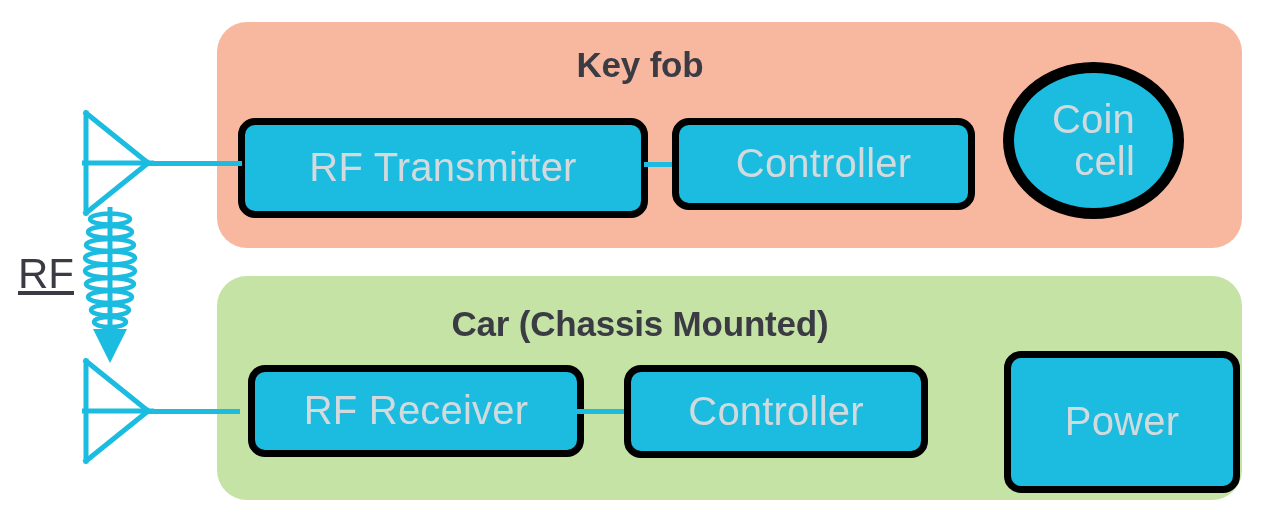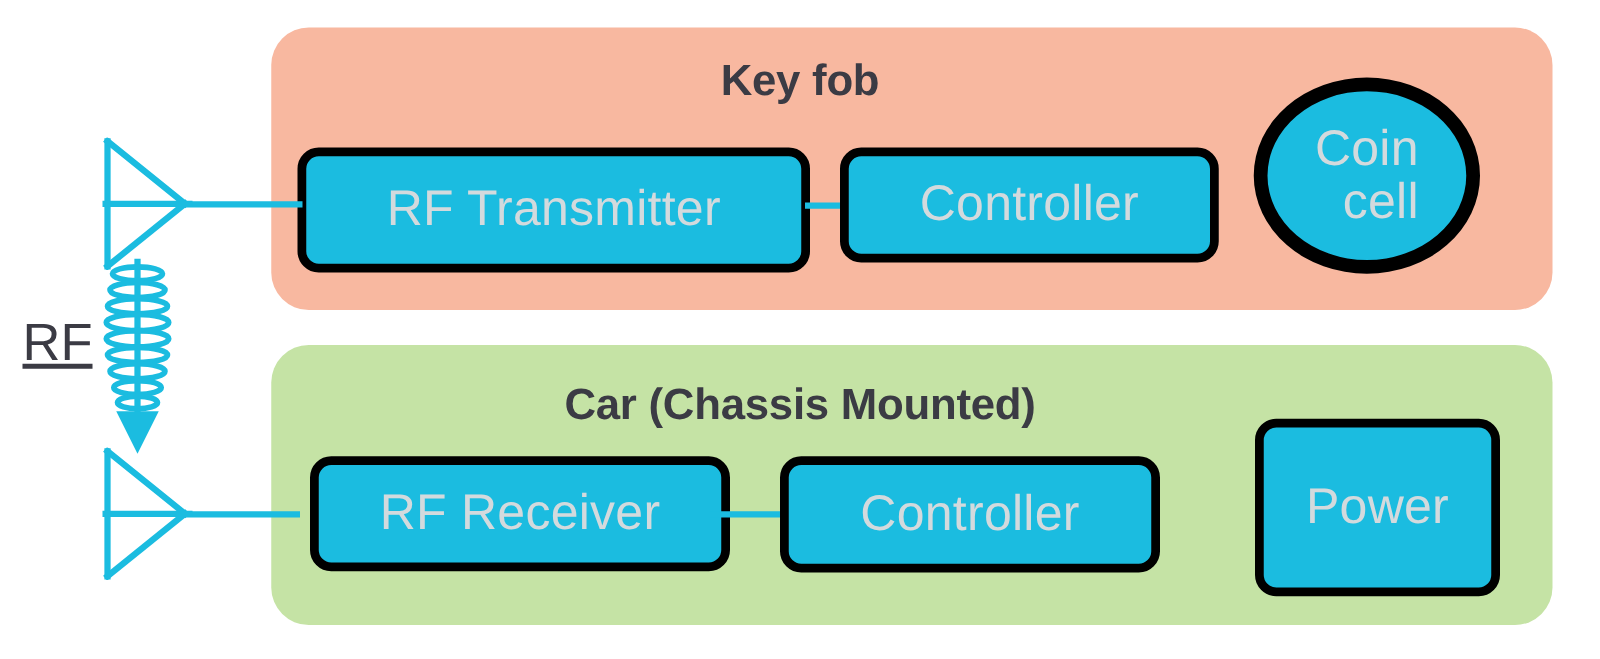--- a/index.html
+++ b/index.html
@@ -64,21 +64,21 @@
     border-radius: 50%;
     border-width: 11px;
   }
 
   #blk-rf-transmitter { left: 238px; top: 118px; width: 410px; height: 100px; }
   #blk-ctrl-top       { left: 672px; top: 118px; width: 303px; height: 92px; }
   #blk-coin-cell      { left: 1003px; top: 62px; width: 181px; height: 157px; }
 
   #blk-rf-receiver    { left: 236px; top: 365px; width: 336px; height: 92px; margin-left: 12px; }
   #blk-ctrl-bottom    { left: 624px; top: 365px; width: 304px; height: 93px; }
-  #blk-power-supply   { left: 1004px; top: 335px; width: 196px; height: 142px; }
+  #blk-power-supply   { left: 1004px; top: 351px; width: 236px; height: 142px; }
 
   
   .wire {
     position: absolute;
     background: #1bbce0;
     height: 5px;
   }
   #wire-tx-ctrl     { left: 644px; top: 162px; width: 32px; }
   #wire-rx-ctrl     { left: 568px; top: 409px; width: 60px; }
   #wire-ant1-tx     { left: 147px; top: 161px; width: 95px; }

